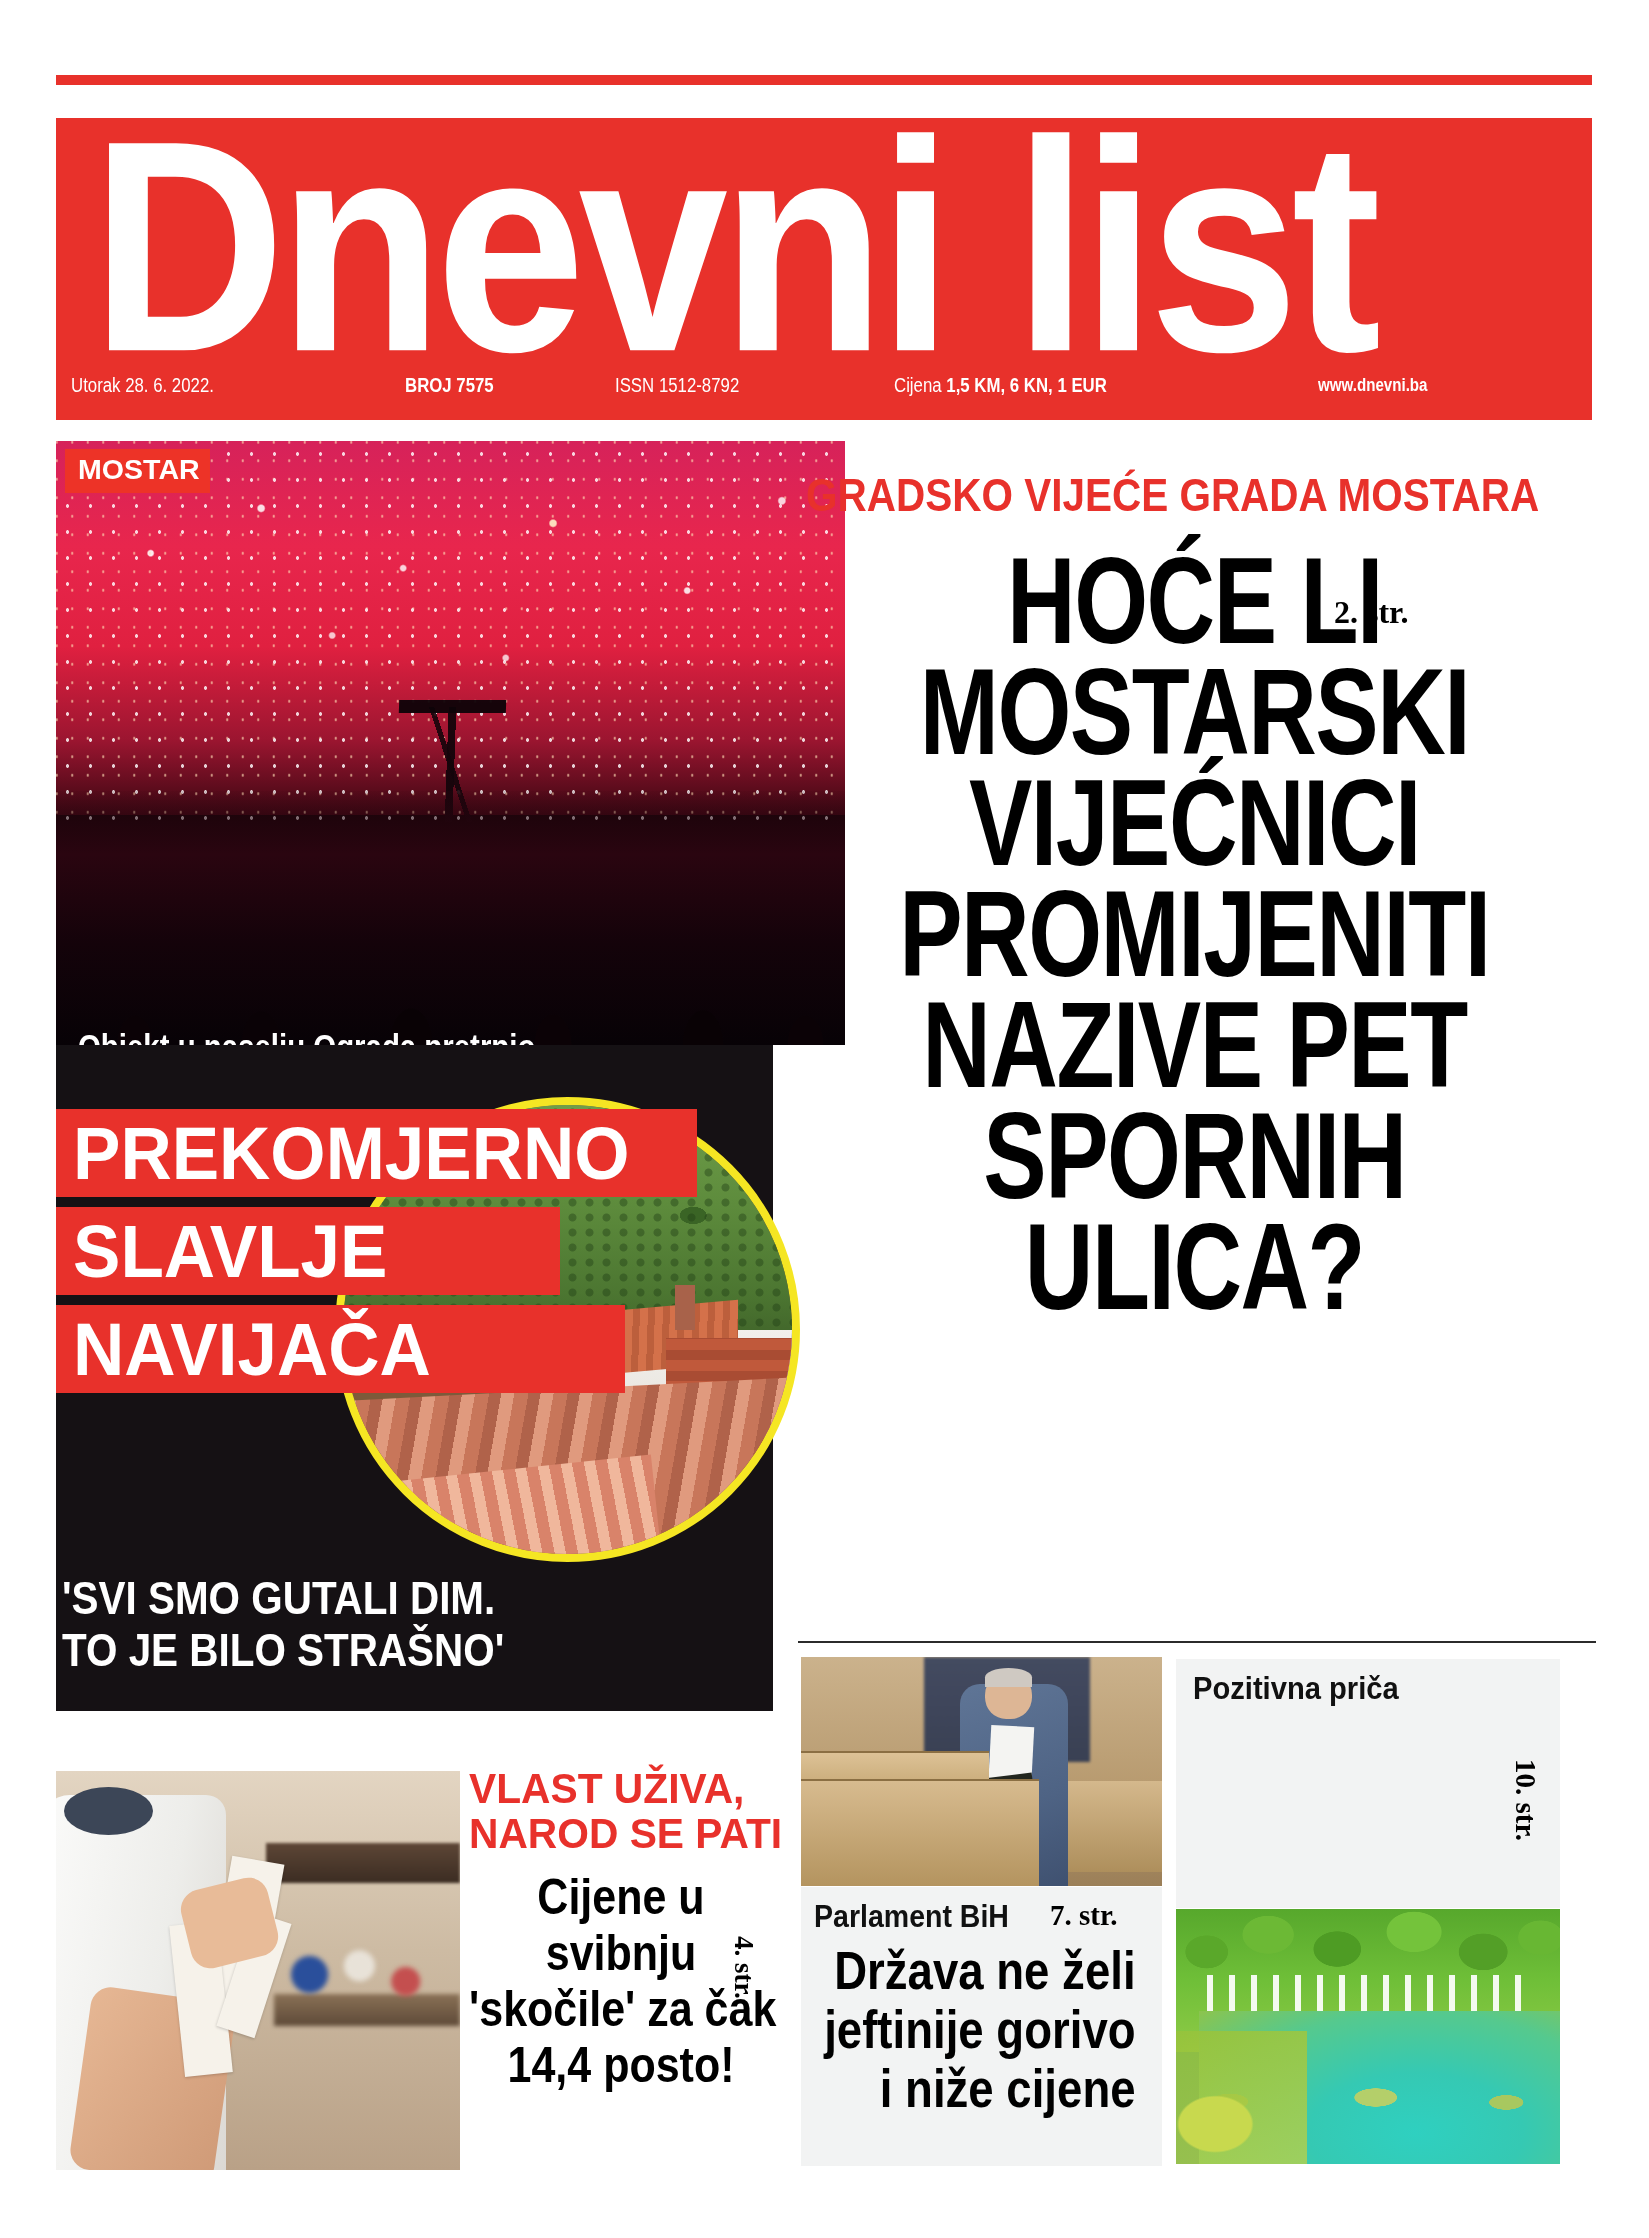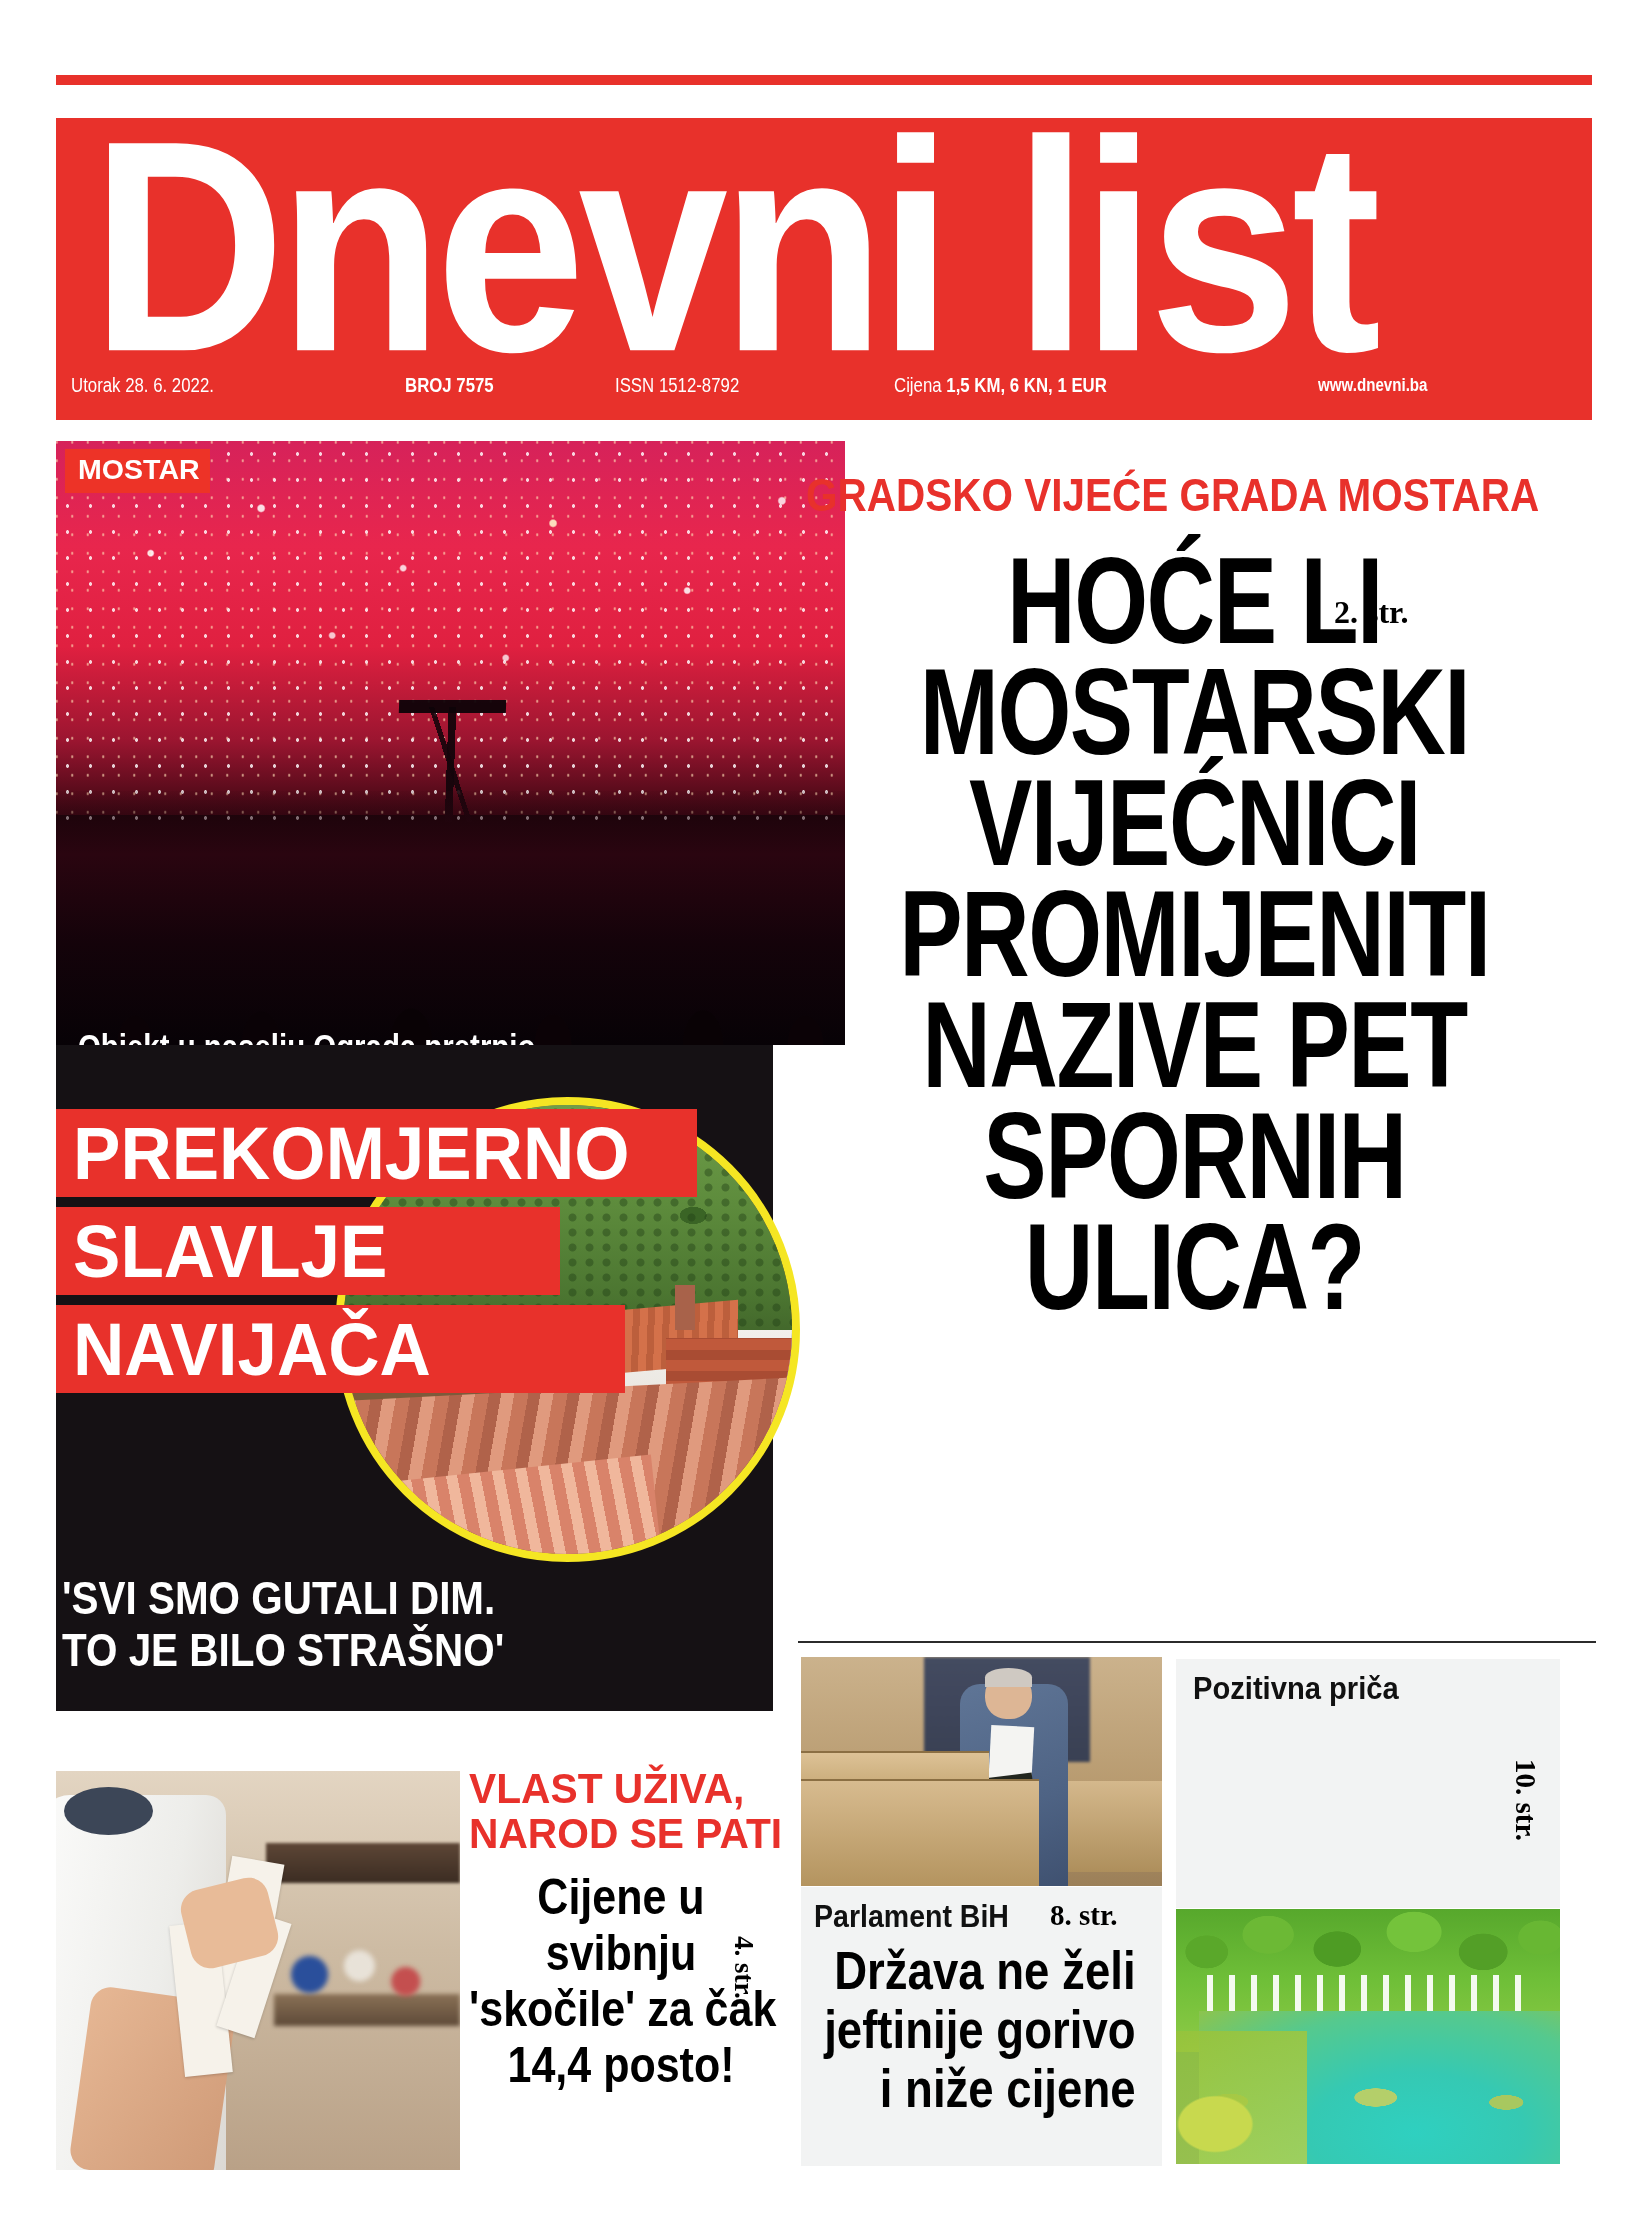--- a/index.html
+++ b/index.html
@@ -550,21 +550,21 @@
     <div class="pp-man"></div>
     <div class="pp-shirt"></div>
     <div class="pp-head"></div>
     <div class="pp-hair"></div>
     <div class="pp-folder"></div>
     <div class="pp-desk2"></div>
     <div class="pp-desk"></div>
   </div>
   <div class="parl-textbox">
     <div class="parl-kicker">Parlament BiH</div>
-    <div class="parl-str">8. str.</div>
+    <div class="parl-str">7. str.</div>
     <div class="parl-head">
       <div class="parl-line">Država ne želi</div>
       <div class="parl-line">jeftinije gorivo</div>
       <div class="parl-line">i niže cijene</div>
     </div>
   </div>
 
   <div class="right-divider"></div>
   <div class="tour-box">
     <div class="tour-kicker">Pozitivna priča</div>

